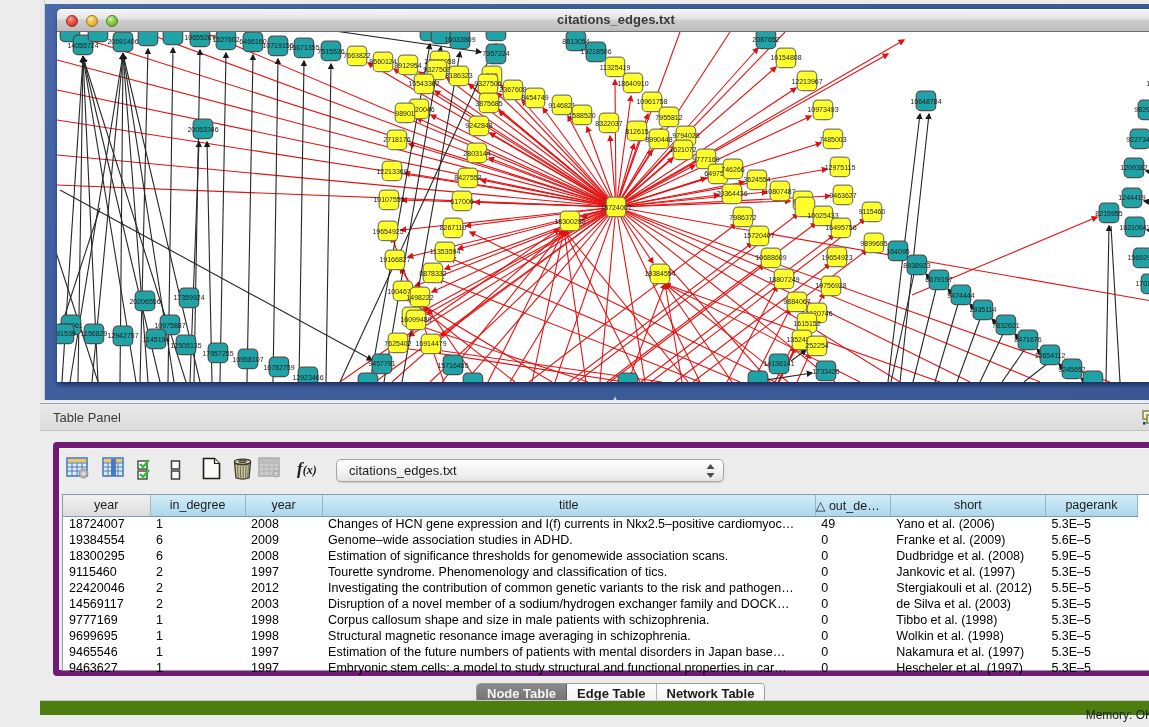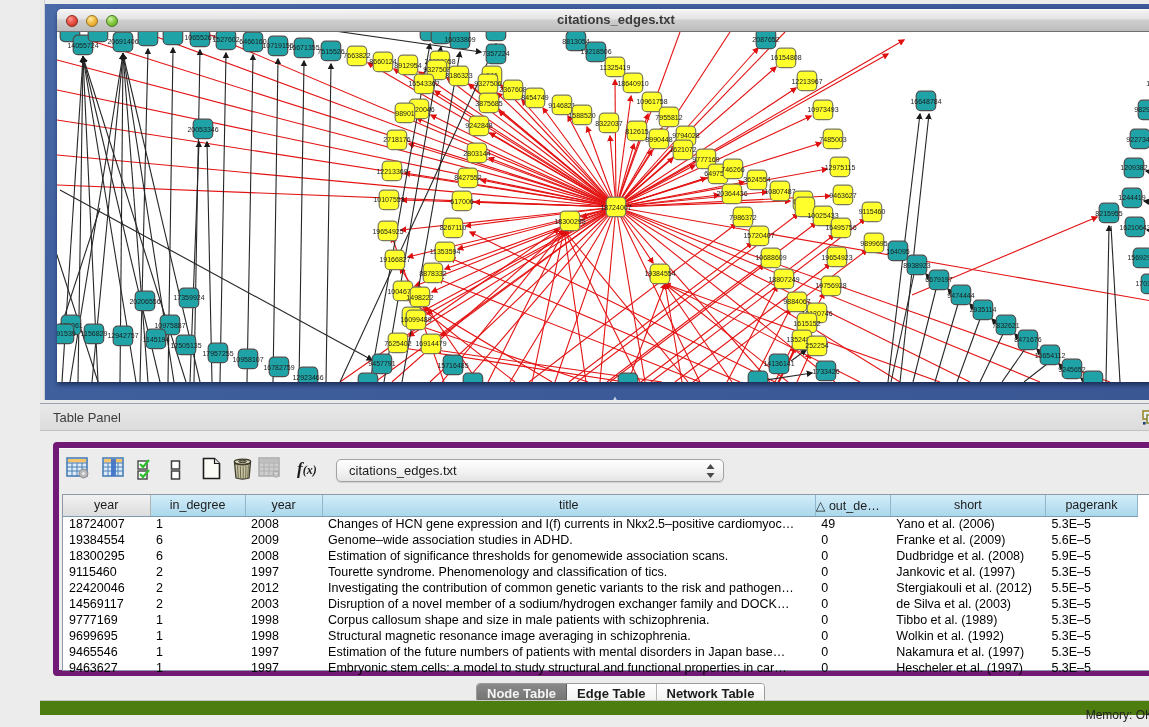--- a/index.html
+++ b/index.html
@@ -737,30 +737,30 @@
                 <td>0</td>
                 <td>de Silva et al. (2003)</td>
                 <td>5.3E–5</td>
               </tr>
               <tr>
                 <td>9777169</td>
                 <td>1</td>
                 <td>1998</td>
                 <td>Corpus callosum shape and size in male patients with schizophrenia.</td>
                 <td>0</td>
-                <td>Tibbo et al. (1989)</td>
+                <td>Tibbo et al. (1998)</td>
                 <td>5.3E–5</td>
               </tr>
               <tr>
                 <td>9699695</td>
                 <td>1</td>
                 <td>1998</td>
                 <td>Structural magnetic resonance image averaging in schizophrenia.</td>
                 <td>0</td>
-                <td>Wolkin et al. (1992)</td>
+                <td>Wolkin et al. (1998)</td>
                 <td>5.3E–5</td>
               </tr>
               <tr>
                 <td>9465546</td>
                 <td>1</td>
                 <td>1997</td>
                 <td>Estimation of the future numbers of patients with mental disorders in Japan base…</td>
                 <td>0</td>
                 <td>Nakamura et al. (1997)</td>
                 <td>5.3E–5</td>

